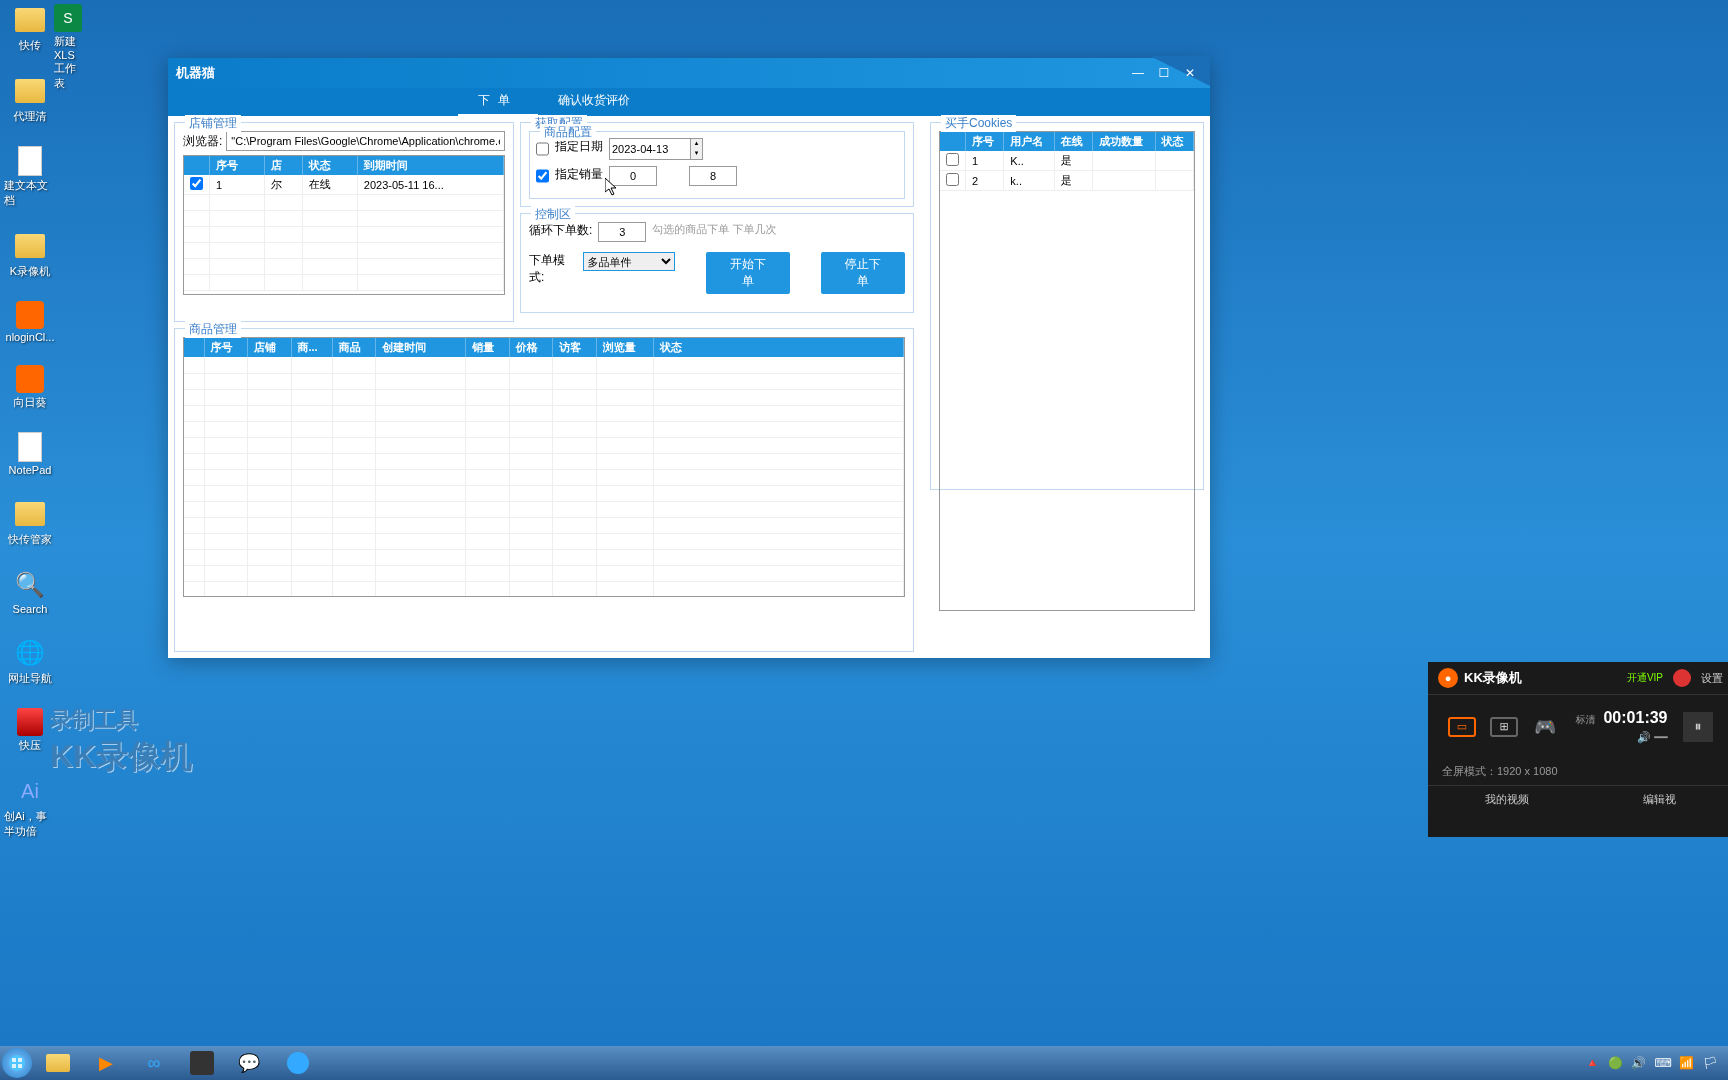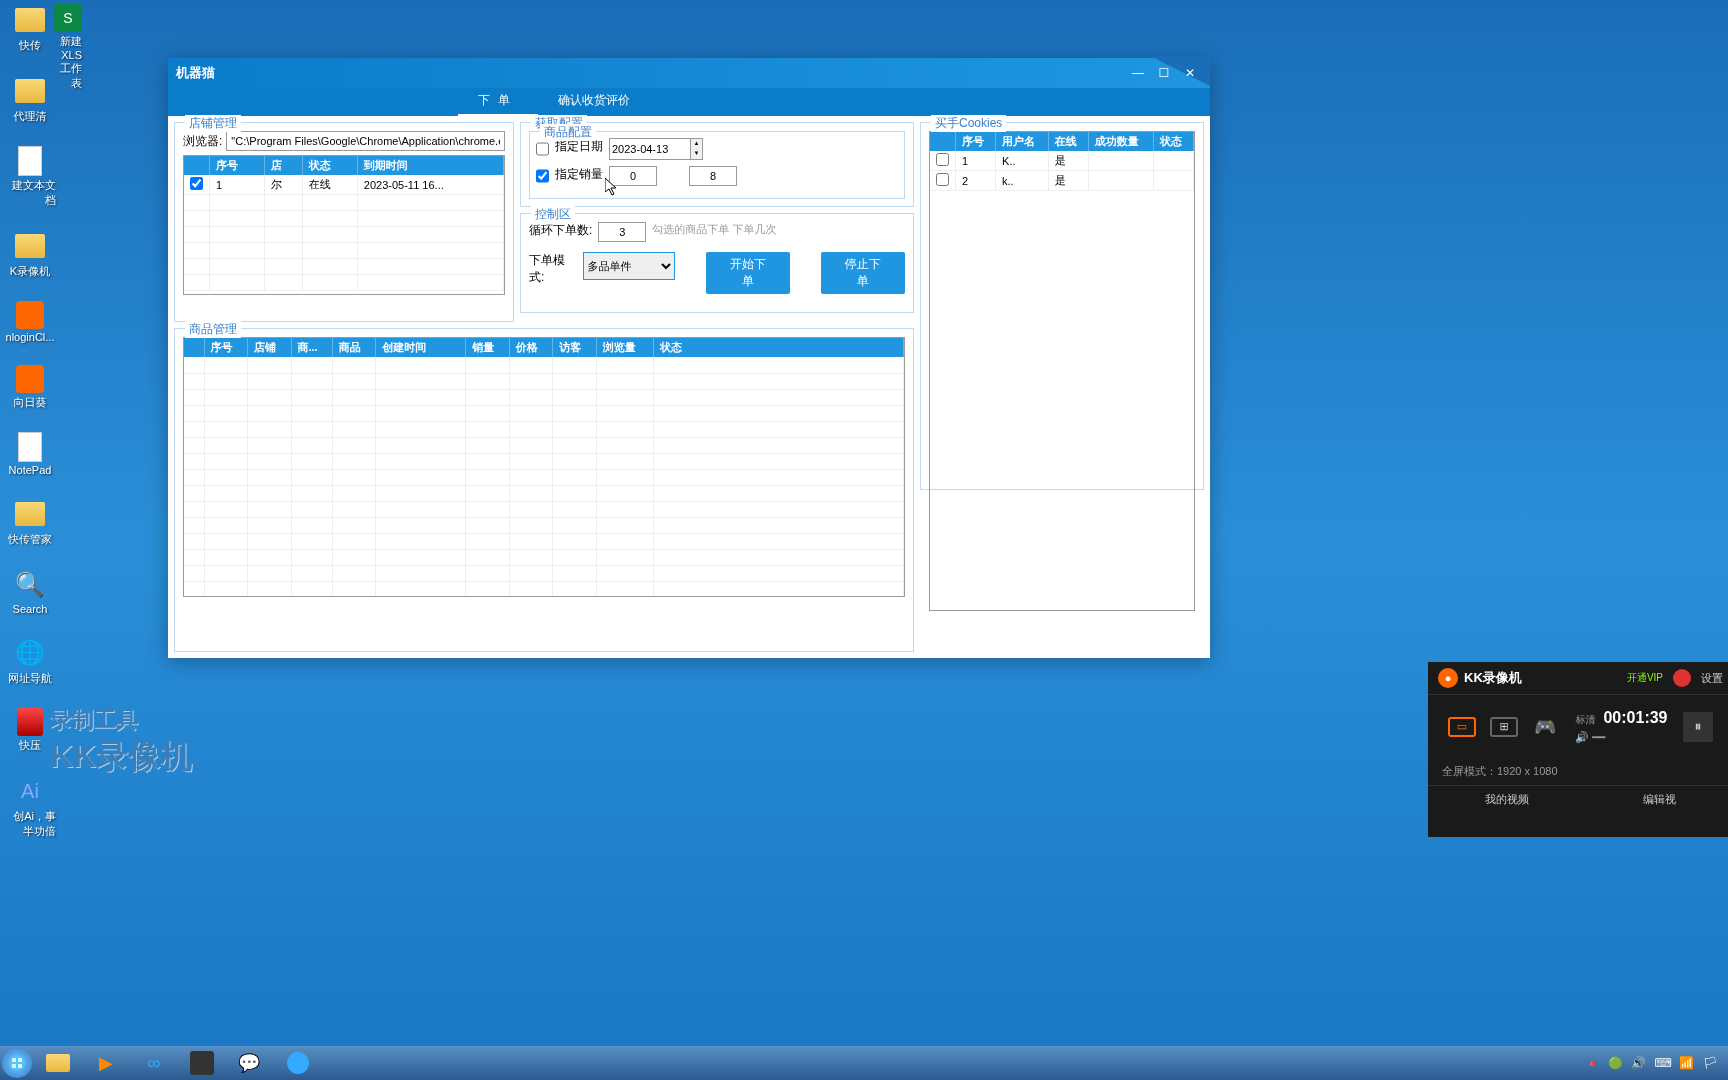--- a/index.html
+++ b/index.html
@@ -2,36 +2,36 @@
 <html><head>
 <meta charset="utf-8">
 <style>
 * { margin: 0; padding: 0; box-sizing: border-box; font-family: "Microsoft YaHei", sans-serif; }
 body { width: 1728px; height: 1080px; overflow: hidden; background: linear-gradient(180deg, #1a6eb8 0%, #2a8fd8 50%, #1976c4 100%); position: relative; }
 
 
 .desktop-icons { position: absolute; top: 0; left: 0; width: 60px; }
 .desktop-icon { display: flex; flex-direction: column; align-items: center; padding: 4px; margin-bottom: 14px; cursor: pointer; }
 .desktop-icon .icon-img { width: 32px; height: 32px; display: flex; align-items: center; justify-content: center; font-size: 24px; }
-.desktop-icon .icon-text { color: #fff; font-size: 11px; text-align: right; text-shadow: 1px 1px 2px rgba(0,0,0,0.7); margin-top: 2px; }
+.desktop-icon .icon-text { color: #fff; font-size: 11px; text-align: left; text-shadow: 1px 1px 2px rgba(0,0,0,0.7); margin-top: 2px; }
 .folder-icon { background: linear-gradient(#f9d876, #e8b840); width: 30px; height: 24px; border-radius: 2px; }
 
 
 .app-window { position: absolute; left: 168px; top: 58px; width: 1042px; height: 600px; background: #fff; box-shadow: 0 4px 20px rgba(0,0,0,0.3); }
 .title-bar { height: 30px; background: linear-gradient(90deg, #0a7cc9, #2096e0); display: flex; align-items: center; justify-content: space-between; padding: 0 8px; }
 .title-text { color: #fff; font-size: 13px; font-weight: bold; }
 .window-controls { display: flex; gap: 2px; position: relative; }
 .wc-corner { position: absolute; right: -8px; top: -8px; width: 0; height: 0; border-style: solid; border-width: 0 60px 30px 0; border-color: transparent #1a6eb8 transparent transparent; }
 .wc-btn { width: 24px; height: 18px; display: flex; align-items: center; justify-content: center; color: #fff; font-size: 12px; cursor: pointer; z-index: 2; }
 
 .tab-bar { height: 28px; background: #0a7cc9; display: flex; padding-left: 290px; }
 .tab-item { padding: 4px 20px; color: #fff; font-size: 12px; cursor: pointer; letter-spacing: 8px; }
 .tab-item.active { border-bottom: 2px solid #fff; }
 
-.app-body { display: flex; padding: 6px; gap: 6px; height: calc(100% - 58px); }
+.app-body { display: flex; padding: 6px; gap: 16px; height: calc(100% - 58px); }
 .left-col { width: 740px; display: flex; flex-direction: column; gap: 6px; }
 .right-col { flex: 1; }
 
 .panel { border: 1px solid #c0d8f0; position: relative; padding: 8px; }
 .panel-title { position: absolute; top: -8px; left: 10px; background: #fff; padding: 0 4px; color: #3a7fc9; font-size: 12px; }
 
 .store-panel { height: 200px; }
 .browser-row { display: flex; align-items: center; gap: 4px; margin-bottom: 4px; }
 .browser-row label { font-size: 12px; }
 .browser-row input { flex: 1; height: 20px; font-size: 11px; padding: 0 4px; border: 1px solid #999; }
@@ -56,21 +56,21 @@
 .date-spinner { width: 12px; display: flex; flex-direction: column; border-left: 1px solid #999; }
 .date-spinner span { height: 10px; font-size: 7px; text-align: center; cursor: pointer; background: #f0f0f0; }
 
 .radio-row label { display: flex; align-items: center; gap: 2px; margin-right: 12px; cursor: pointer; }
 input[type="radio"], input[type="checkbox"] { cursor: pointer; }
 
 .control-panel { height: 100px; }
 .control-panel .field-row { margin-bottom: 10px; }
 .btn { padding: 4px 20px; background: #2096e0; color: #fff; border: none; cursor: pointer; font-size: 12px; border-radius: 2px; }
 .hint-text { color: #999; font-size: 11px; }
-select { height: 28px; width: 100px; font-size: 11px; border: 1px solid #2096e0; }
+select { height: 19px; width: 100px; font-size: 11px; border: 1px solid #2096e0; }
 
 .product-panel { flex: 1; }
 .product-panel .table-wrap { height: 260px; }
 
 .cookie-panel { height: 368px; }
 .cookie-panel .table-wrap { height: 480px; }
 
 
 .watermark { position: absolute; left: 50px; top: 705px; color: #4a7aa8; font-size: 22px; font-weight: bold; opacity: 0.6; text-shadow: 1px 1px 0 #fff; }
 .watermark .big { font-size: 32px; }
@@ -587,21 +587,21 @@
       <span style="width:18px;height:18px;background:#d33;border-radius:50%;display:inline-block"></span>
       <span>设置</span>
     </div>
   </div>
   <div class="recorder-body">
     <div class="mode-icons">
       <div class="mode-icon active">▭</div>
       <div class="mode-icon">⊞</div>
       <div class="mode-icon" style="border:none;color:#666;font-size:18px">🎮</div>
     </div>
-    <div style="display:flex;flex-direction:column;align-items:flex-start">
+    <div style="display:flex;flex-direction:column;align-items:flex-end">
       <div style="display:flex;gap:8px;align-items:baseline">
         <span style="font-size:10px;color:#999">标清</span>
         <span class="rec-time">00:01:39</span>
       </div>
       <span style="color:#999;margin-top:4px">🔊 ━━</span>
     </div>
     <div class="pause-btn">⏸</div>
   </div>
   <div class="recorder-footer">全屏模式：1920 x 1080</div>
   <div class="footer-btns">

